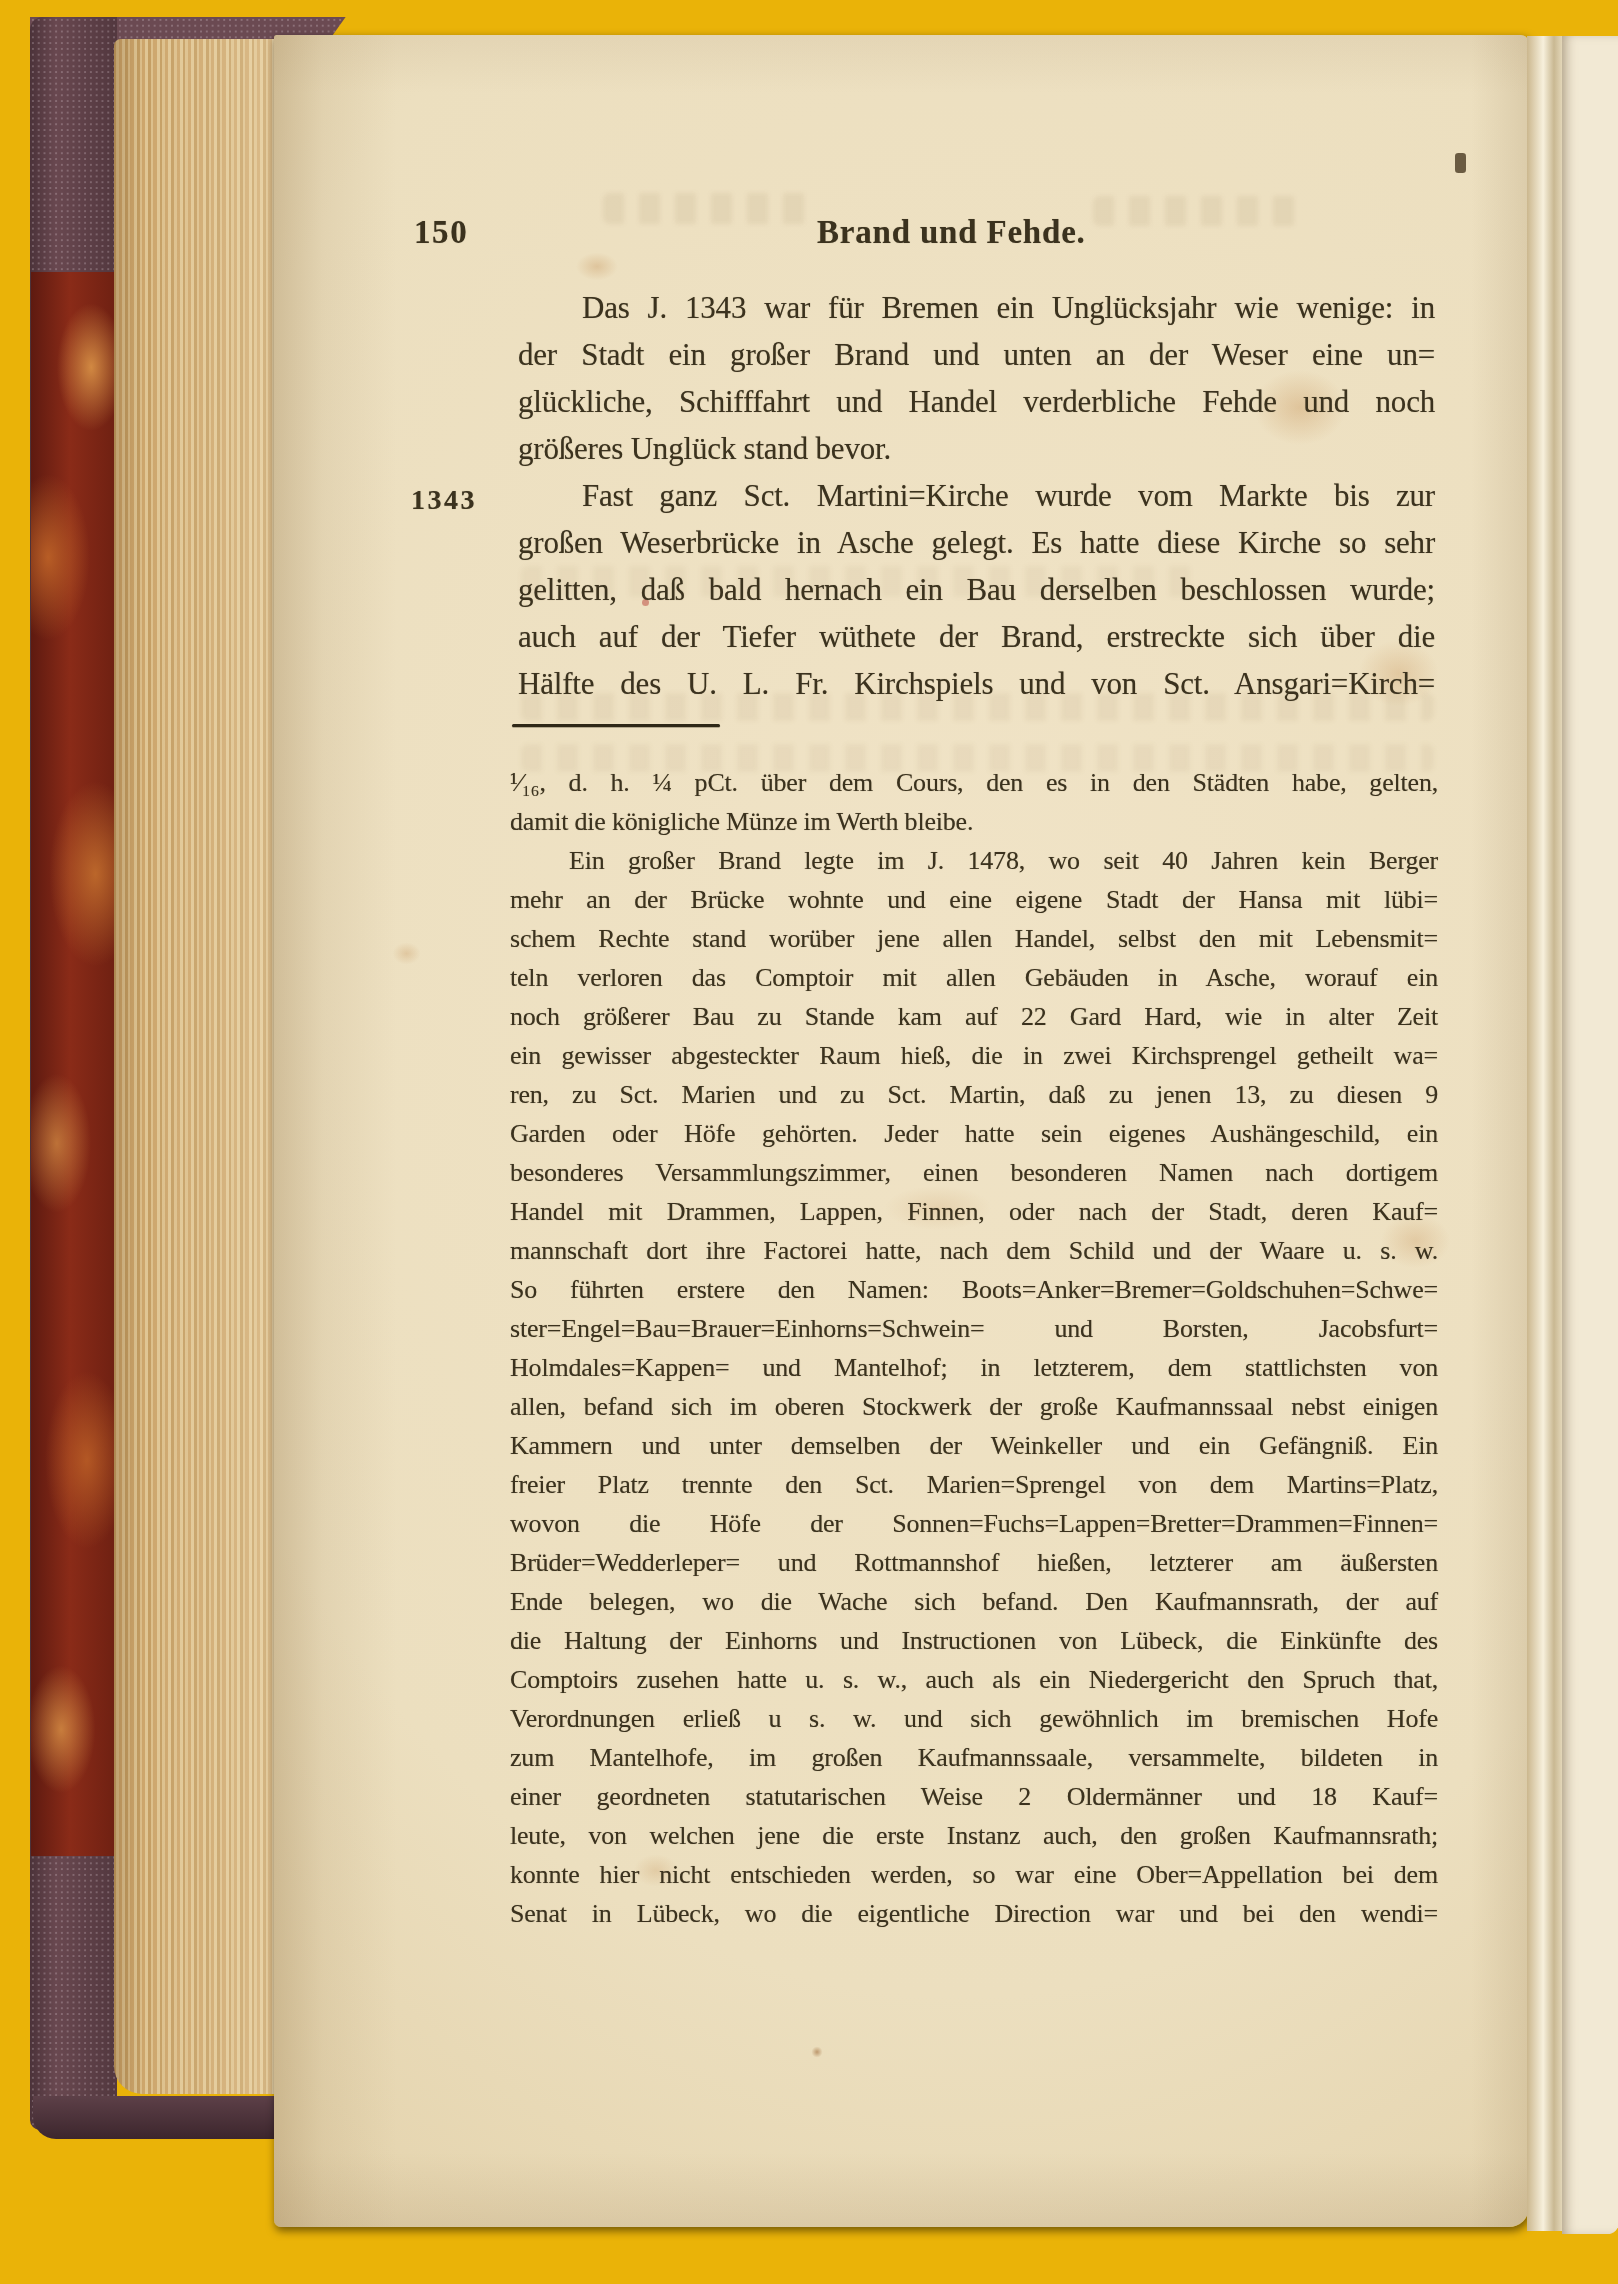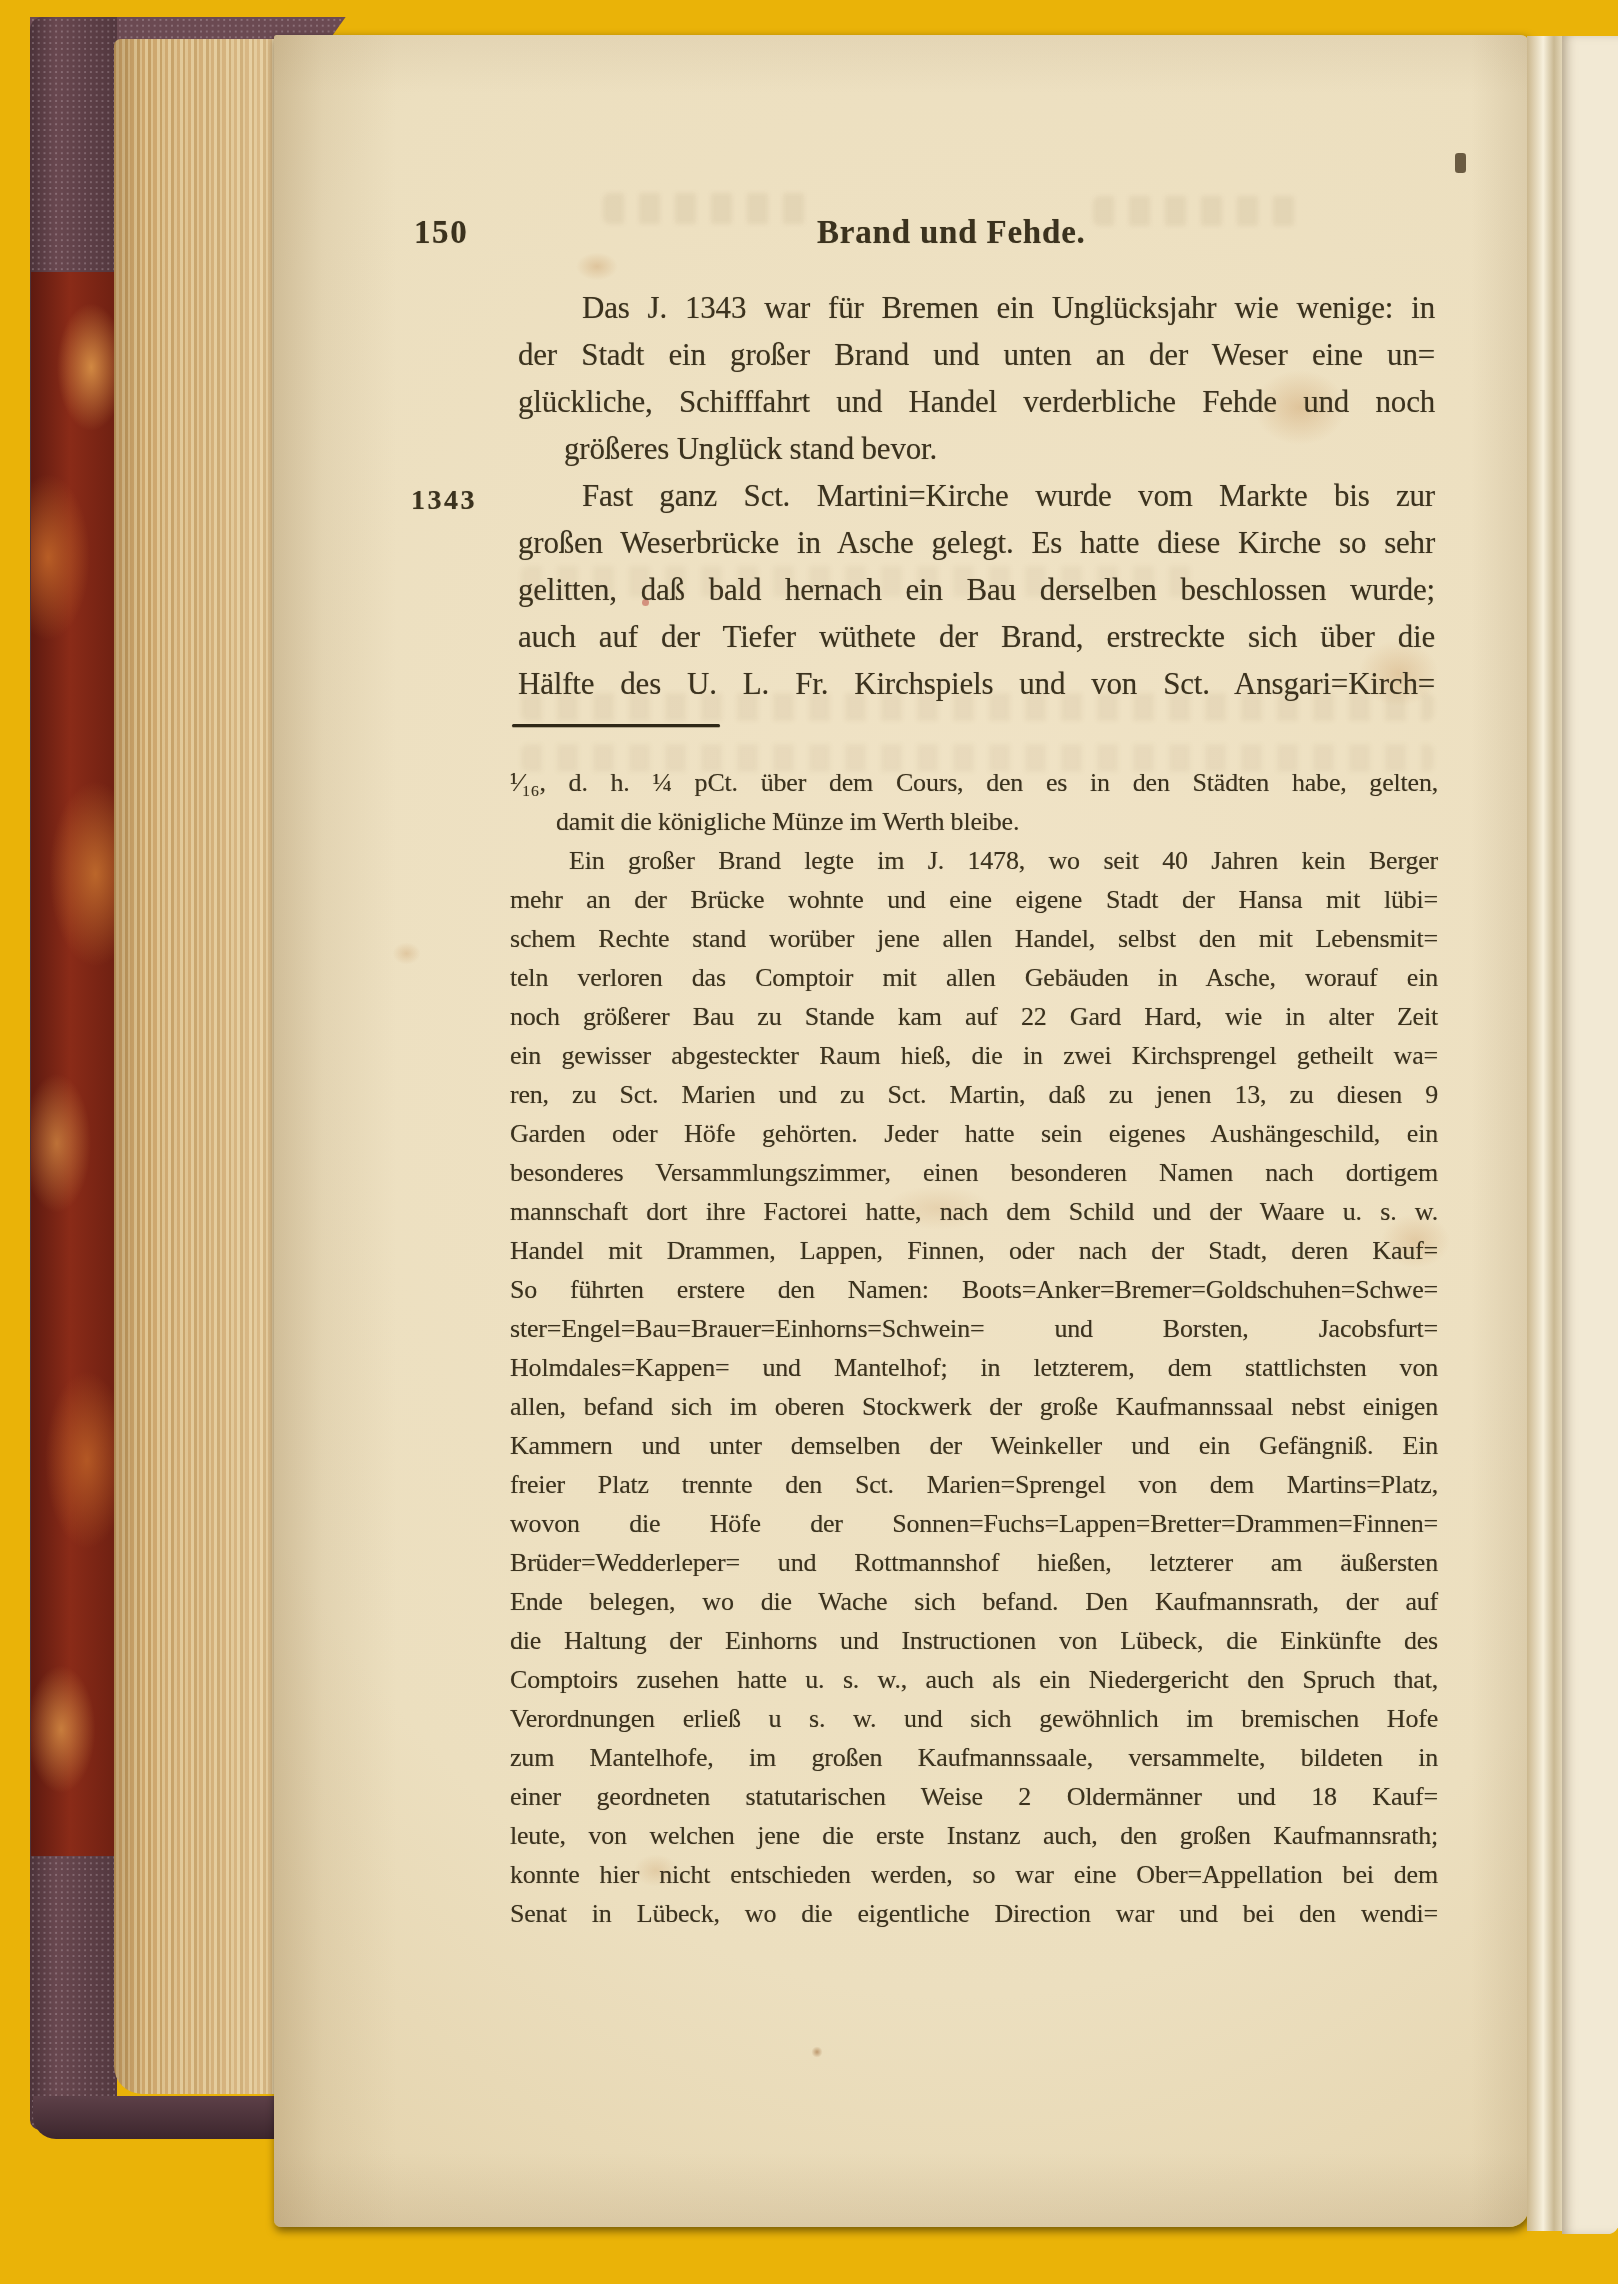--- a/index.html
+++ b/index.html
@@ -60,21 +60,21 @@
   .page .txt{font-family:"Liberation Serif","DejaVu Serif",serif;color:#3b321e;
      text-shadow:0 0 0.8px rgba(59,50,30,.45);}
   .pagenum{left:140px;top:179px;font-size:33px;font-weight:bold;letter-spacing:1.6px;}
   .runhead{left:543px;top:179px;font-size:33px;font-weight:bold;letter-spacing:0.8px;white-space:nowrap;}
   .year{left:137px;top:449px;font-size:28px;font-weight:bold;letter-spacing:2.5px;}
   .maintext{left:244px;top:249px;width:917px;font-size:31px;line-height:47px;letter-spacing:-0.2px;}
   .footnote{left:236px;top:728px;width:928px;font-size:26px;line-height:39px;letter-spacing:-0.2px;}
   .maintext,.footnote{position:absolute;}
   .para{position:relative;display:block;}
   .line{position:relative;display:block;text-align:justify;text-align-last:justify;white-space:normal;}
-  .line.last{text-align-last:left;margin-left:46px;}
+  .line.last{text-align-last:left;}
   .maintext .line.ind{text-indent:64px;}
   .footnote .line.ind{text-indent:59px;}
   .fnrule{left:238px;top:689px;width:208px;height:2.5px;background:#2f2817;border-radius:1.6px;
      box-shadow:0 0.8px 0 rgba(47,40,23,.4);}
 
   
   .bleed{filter:blur(2.5px);opacity:.55;border-radius:6.6px;
      background:repeating-linear-gradient(90deg,rgba(125,95,55,.16) 0 21.4px,rgba(125,95,55,0) 21.4px 36px);}
   .stain{border-radius:50%;}
   .inkspot{left:1181px;top:118px;width:10.7px;height:20px;border-radius:3.3px;background:#4a3a22;opacity:.8;}
@@ -141,22 +141,22 @@
       <div class="para">
           <div class="line ind">Ein großer Brand legte im J. 1478, wo seit 40 Jahren kein Berger</div>
           <div class="line">mehr an der Brücke wohnte und eine eigene Stadt der Hansa mit lübi=</div>
           <div class="line">schem Rechte stand worüber jene allen Handel, selbst den mit Lebensmit=</div>
           <div class="line">teln verloren das Comptoir mit allen Gebäuden in Asche, worauf ein</div>
           <div class="line">noch größerer Bau zu Stande kam auf 22 Gard Hard, wie in alter Zeit</div>
           <div class="line">ein gewisser abgesteckter Raum hieß, die in zwei Kirchsprengel getheilt wa=</div>
           <div class="line">ren, zu Sct. Marien und zu Sct. Martin, daß zu jenen 13, zu diesen 9</div>
           <div class="line">Garden oder Höfe gehörten. Jeder hatte sein eigenes Aushängeschild, ein</div>
           <div class="line">besonderes Versammlungszimmer, einen besonderen Namen nach dortigem</div>
+          <div class="line">Handel mit Drammen, Lappen, Finnen, oder nach der Stadt, deren Kauf=</div>
           <div class="line">mannschaft dort ihre Factorei hatte, nach dem Schild und der Waare u. s. w.</div>
-          <div class="line">Handel mit Drammen, Lappen, Finnen, oder nach der Stadt, deren Kauf=</div>
           <div class="line">So führten erstere den Namen: Boots=Anker=Bremer=Goldschuhen=Schwe=</div>
           <div class="line">ster=Engel=Bau=Brauer=Einhorns=Schwein= und Borsten, Jacobsfurt=</div>
           <div class="line">Holmdales=Kappen= und Mantelhof; in letzterem, dem stattlichsten von</div>
           <div class="line">allen, befand sich im oberen Stockwerk der große Kaufmannssaal nebst einigen</div>
           <div class="line">Kammern und unter demselben der Weinkeller und ein Gefängniß. Ein</div>
           <div class="line">freier Platz trennte den Sct. Marien=Sprengel von dem Martins=Platz,</div>
           <div class="line">wovon die Höfe der Sonnen=Fuchs=Lappen=Bretter=Drammen=Finnen=</div>
           <div class="line">Brüder=Wedderleper= und Rottmannshof hießen, letzterer am äußersten</div>
           <div class="line">Ende belegen, wo die Wache sich befand. Den Kaufmannsrath, der auf</div>
           <div class="line">die Haltung der Einhorns und Instructionen von Lübeck, die Einkünfte des</div>

